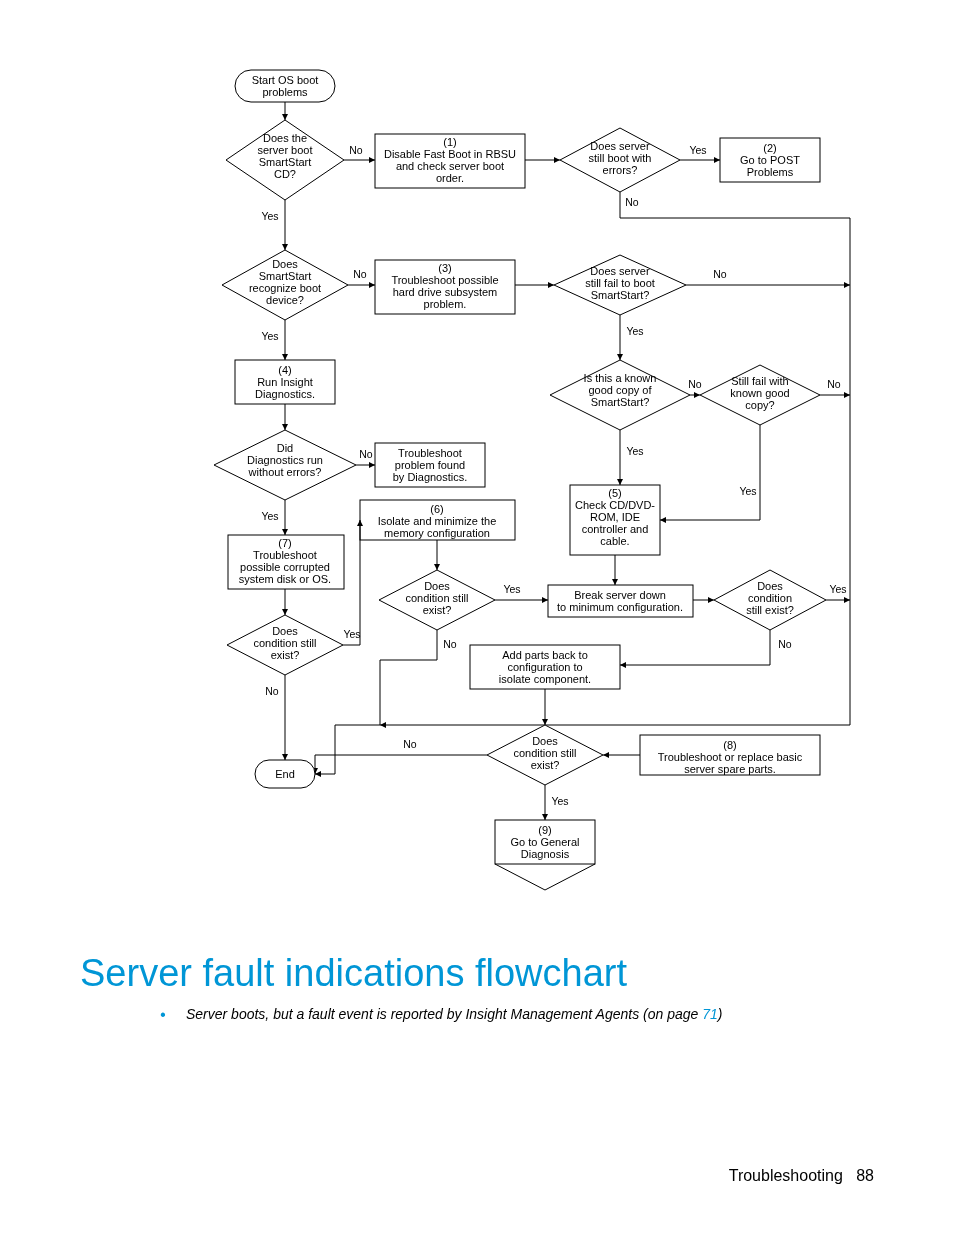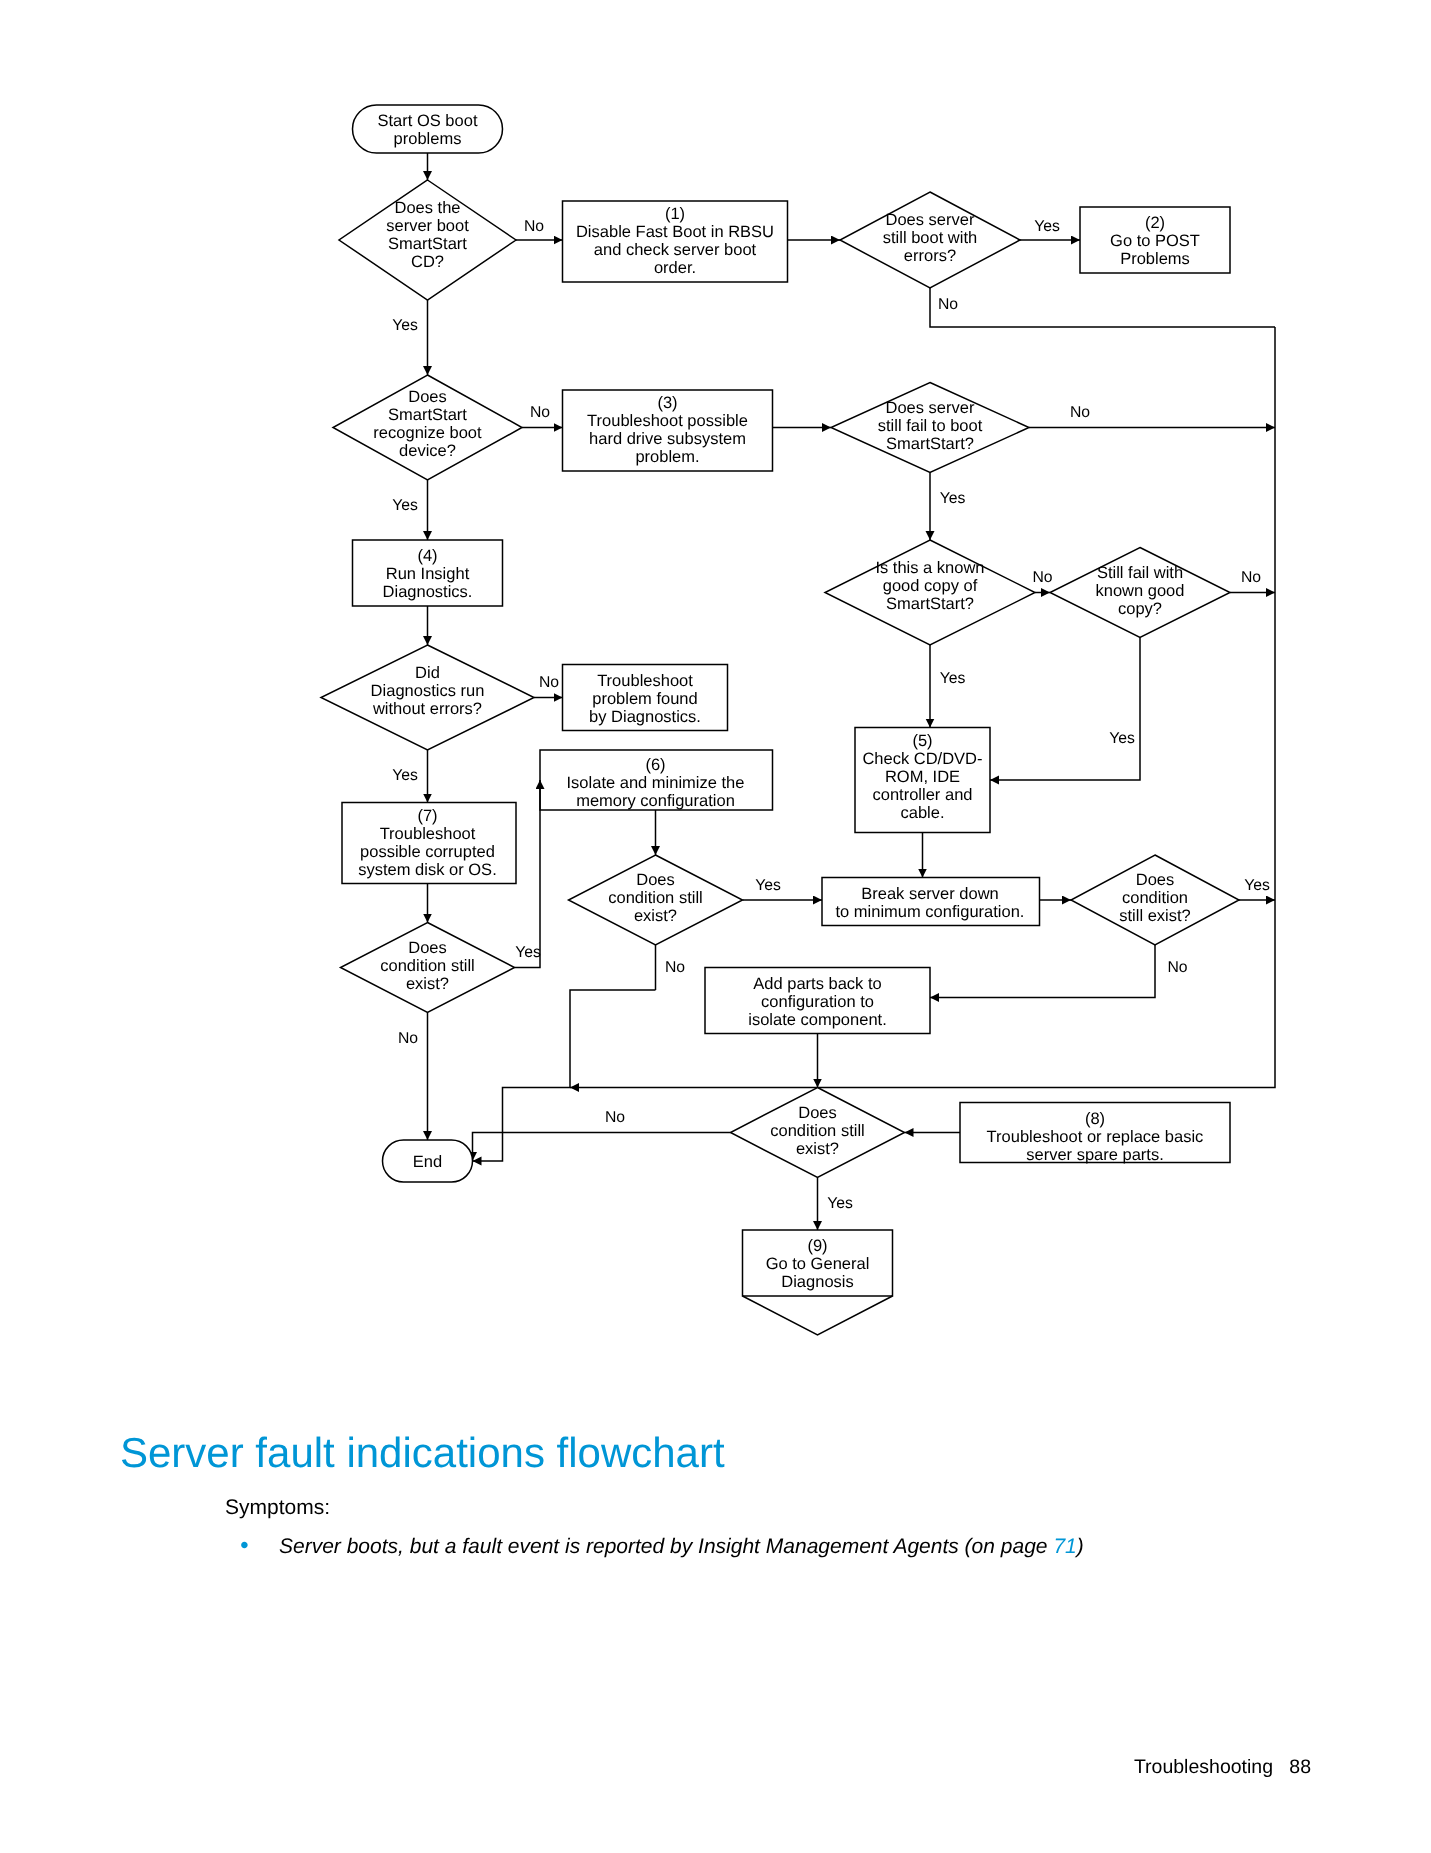--- a/index.html
+++ b/index.html
@@ -23,21 +23,21 @@
     margin-left: 70px;
   }
   svg text {
     font-family: Arial, Helvetica, sans-serif;
     font-size: 11px;
     fill: #000;
   }
   .section-heading {
     font-family: "Segoe UI Light", "Arial Narrow", Arial, sans-serif;
     font-weight: 300;
-    font-size: 28px;
+    font-size: 38px;
     color: #0096d6;
     margin: 18px 0 10px 0;
   }
   .body-text {
     font-size: 14px;
     margin: 8px 0 8px 70px;
     line-height: 1.3;
   }
   ul.bul {
     list-style: none;
@@ -58,21 +58,21 @@
     left: 10px;
     top: -1px;
     color: #0096d6;
     font-size: 16px;
   }
   .link { color: #0096d6; }
   .footer {
     position: absolute;
     bottom: 50px;
     right: 80px;
-    font-size: 13px;
+    font-size: 16px;
   }
 </style>
 </head>
 <body>
 
 <div class="page">
 
   <div class="flowchart-wrap">
     <svg viewBox="0 0 720 870" width="720" height="870">
       <defs>
@@ -286,21 +286,20 @@
       <text x="395" y="774">(9)</text>
       <text x="395" y="786">Go to General</text>
       <text x="395" y="798">Diagnosis</text>
       <polyline class="lineplain" points="345,804 395,830 445,804"></polyline>
 
     </svg>
   </div>
 
   <h2 class="section-heading">Server fault indications flowchart</h2>
 
-  <p class="body-text">Symptoms:</p>
 
   <ul class="bul">
     <li>
       <span>Server boots, but a fault event is reported by Insight Management Agents (on page </span><span class="link">71</span><span>)</span>
     </li>
   </ul>
 
   <div class="footer">
     <span>Troubleshooting</span>&nbsp;&nbsp;&nbsp;<span>88</span>
   </div>

